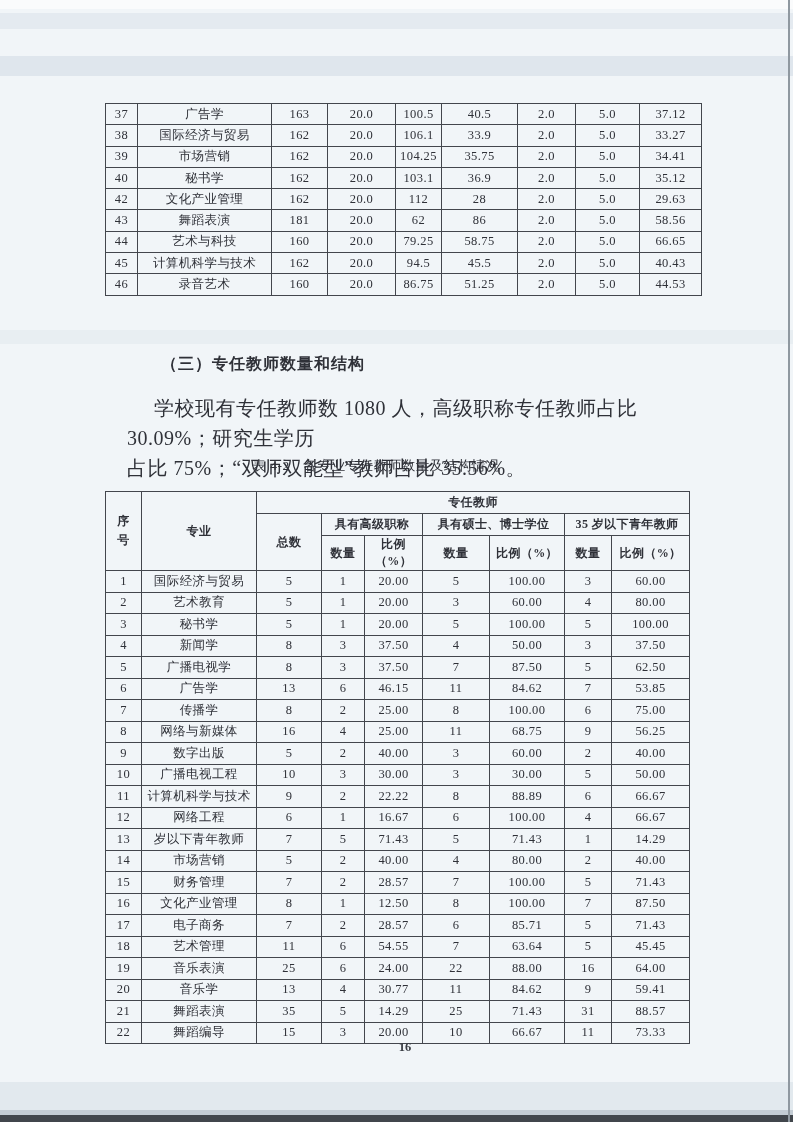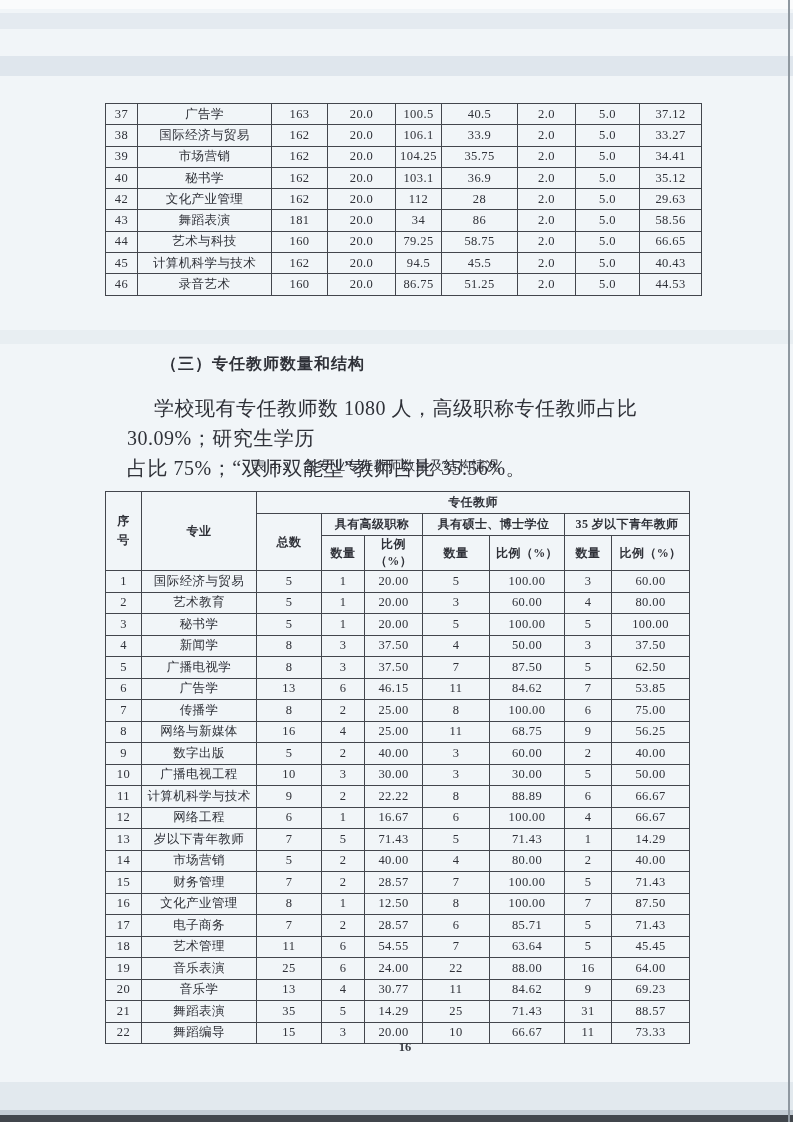--- a/index.html
+++ b/index.html
@@ -147,21 +147,21 @@
           <td>28</td>
           <td>2.0</td>
           <td>5.0</td>
           <td>29.63</td>
         </tr>
         <tr>
           <td>43</td>
           <td>舞蹈表演</td>
           <td>181</td>
           <td>20.0</td>
-          <td>34</td>
+          <td>62</td>
           <td>86</td>
           <td>2.0</td>
           <td>5.0</td>
           <td>58.56</td>
         </tr>
         <tr>
           <td>44</td>
           <td>艺术与科技</td>
           <td>160</td>
           <td>20.0</td>
@@ -451,21 +451,21 @@
         </tr>
         <tr>
           <td>20</td>
           <td>音乐学</td>
           <td>13</td>
           <td>4</td>
           <td>30.77</td>
           <td>11</td>
           <td>84.62</td>
           <td>9</td>
-          <td>69.23</td>
+          <td>59.41</td>
         </tr>
         <tr>
           <td>21</td>
           <td>舞蹈表演</td>
           <td>35</td>
           <td>5</td>
           <td>14.29</td>
           <td>25</td>
           <td>71.43</td>
           <td>31</td>

